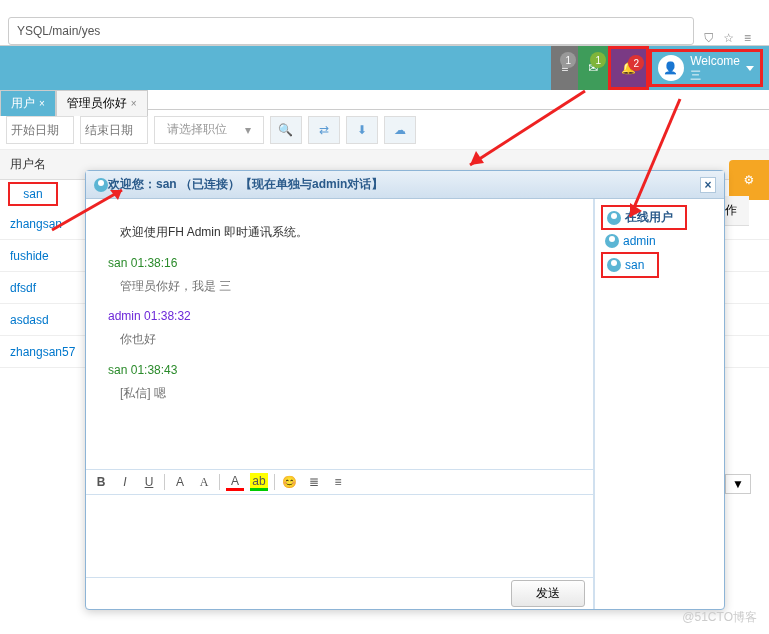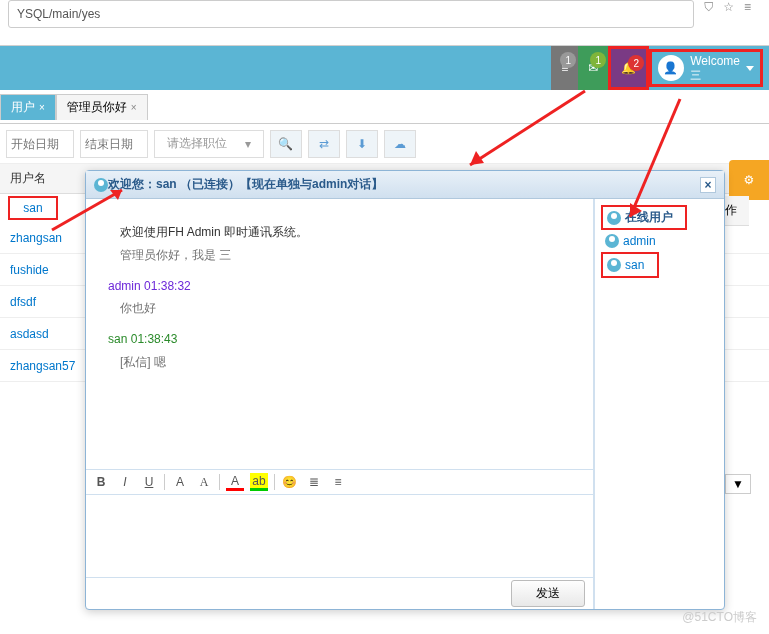--- a/index.html
+++ b/index.html
@@ -1,29 +1,29 @@
 <!DOCTYPE html>
 <html><head>
 <meta charset="utf-8">
 <style>
 *{box-sizing:border-box;margin:0;padding:0;font-family:"Microsoft YaHei",Arial,sans-serif;font-size:12px}
 body{background:#fff;width:769px;height:634px;overflow:hidden;position:relative}
-.browser-bar{height:46px;background:#fff;border-bottom:1px solid #d0d0d0;display:flex;align-items:flex-start;padding:0 8px}
+.browser-bar{height:46px;background:#fff;border-bottom:1px solid #d0d0d0;display:flex;align-items:flex-end;padding:0 8px}
 .url-bar{flex:1;height:28px;border:1px solid #ccc;border-radius:3px;padding:0 8px;display:flex;align-items:center;color:#555;font-size:13px}
 .br-icons{display:flex;gap:10px;padding:0 10px;color:#888;font-size:16px}
 .topnav{height:44px;background:#5bb5d4;display:flex;align-items:center;justify-content:flex-end;padding-right:6px}
 .tn-btn{height:44px;display:flex;align-items:center;justify-content:center;padding:0 10px;color:#fff;position:relative}
 .tn-btn.green{background:#3e9c5a}
 .tn-btn.grey{background:#777}
 .tn-btn.purple{background:#7a3a84;border:3px solid #e22}
 .tn-welcome{background:#5bb5d4;border:3px solid #e22;display:flex;align-items:center;gap:6px;padding:0 6px;height:38px}
 .avatar{width:26px;height:26px;border-radius:50%;background:#fff;display:flex;align-items:center;justify-content:center;color:#5bb5d4}
 .badge{position:absolute;top:6px;right:2px;width:16px;height:16px;border-radius:50%;font-size:10px;display:flex;align-items:center;justify-content:center;color:#fff}
 .b-grey{background:#999}.b-green{background:#7fb53a}.b-red{background:#d33}
-.tabs{height:34px;display:flex;align-items:center;border-bottom:1px solid #ccc}
+.tabs{height:20px;display:flex;align-items:flex-start;border-bottom:1px solid #ccc}
 .tab{padding:4px 10px;border:1px solid #ccc;border-bottom:none;background:#f5f5f5;font-size:12px;display:flex;align-items:center;gap:4px}
 .tab.active{background:#5bb5d4;color:#fff}
 .tab .x{font-size:10px;color:#888;cursor:pointer}
 .tab.active .x{color:#fff}
 .toolbar{height:40px;display:flex;align-items:center;gap:6px;padding:0 6px;border-bottom:1px solid #eee}
 .tb-input{width:68px;height:28px;border:1px solid #ddd;padding:0 4px;color:#999}
 .tb-select{width:110px;height:28px;border:1px solid #ddd;color:#999;display:flex;align-items:center;justify-content:space-between;padding:0 12px}
 .tb-icon{width:32px;height:28px;border:1px solid #ddd;background:#eef4f8;display:flex;align-items:center;justify-content:center;color:#5b9bd4}
 .gear{width:40px;height:40px;background:#f5a623;border-radius:4px 0 0 4px;display:flex;align-items:center;justify-content:center;color:#fff;position:absolute;right:0;top:160px}
 .table-head{height:30px;display:flex;align-items:center;padding:0 10px;background:#f5f5f5;border-bottom:1px solid #ddd;color:#333}
@@ -148,20 +148,21 @@
 <div class="chat-window">
   <div class="chat-title">
     <span class="uicon"></span>
     <span>欢迎您：san （已连接）【现在单独与admin对话】</span>
     <span class="close">×</span>
   </div>
   <div class="chat-body">
     <div class="chat-main">
       <div class="chat-msgs">
         <div class="msg-sys" style="padding-left:12px">欢迎使用FH Admin 即时通讯系统。</div>
+        <div class="msg-head"><span>san</span> <span>01:38:16</span></div>
         <div class="msg-body">管理员你好，我是 三</div>
         <div class="msg-head admin"><span>admin</span> <span>01:38:32</span></div>
         <div class="msg-body">你也好</div>
         <div class="msg-head"><span>san</span> <span>01:38:43</span></div>
         <div class="msg-body">[私信] 嗯</div>
       </div>
       <div class="editor-bar">
         <span class="eb-btn" style="font-weight:bold">B</span>
         <span class="eb-btn" style="font-style:italic">I</span>
         <span class="eb-btn" style="text-decoration:underline">U</span>

